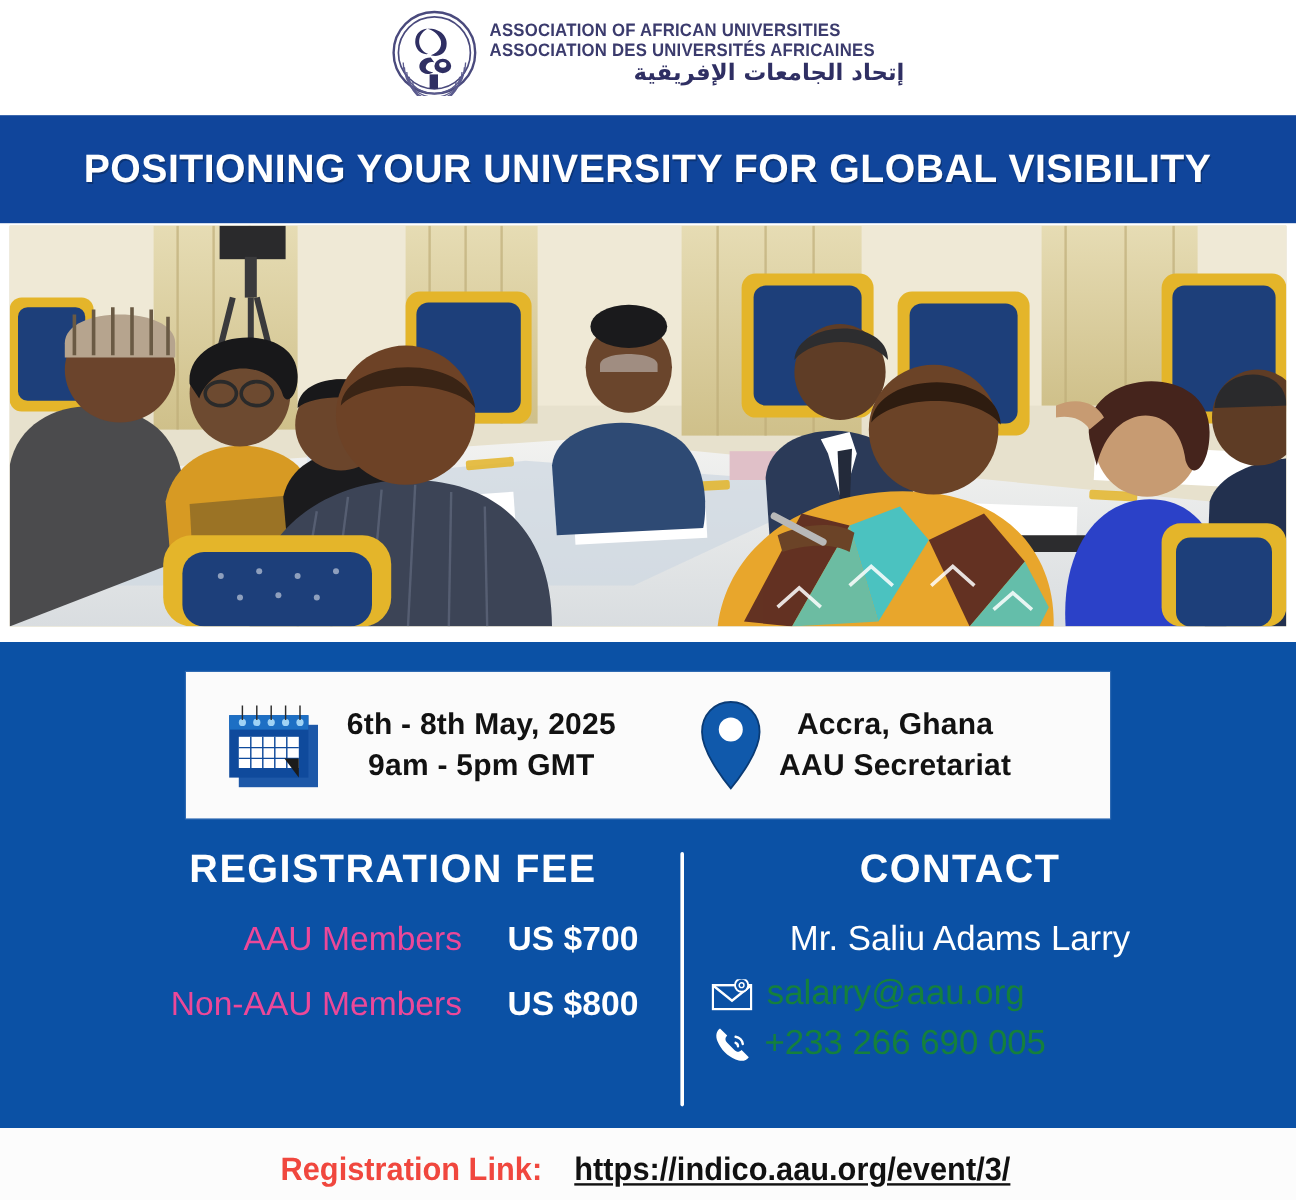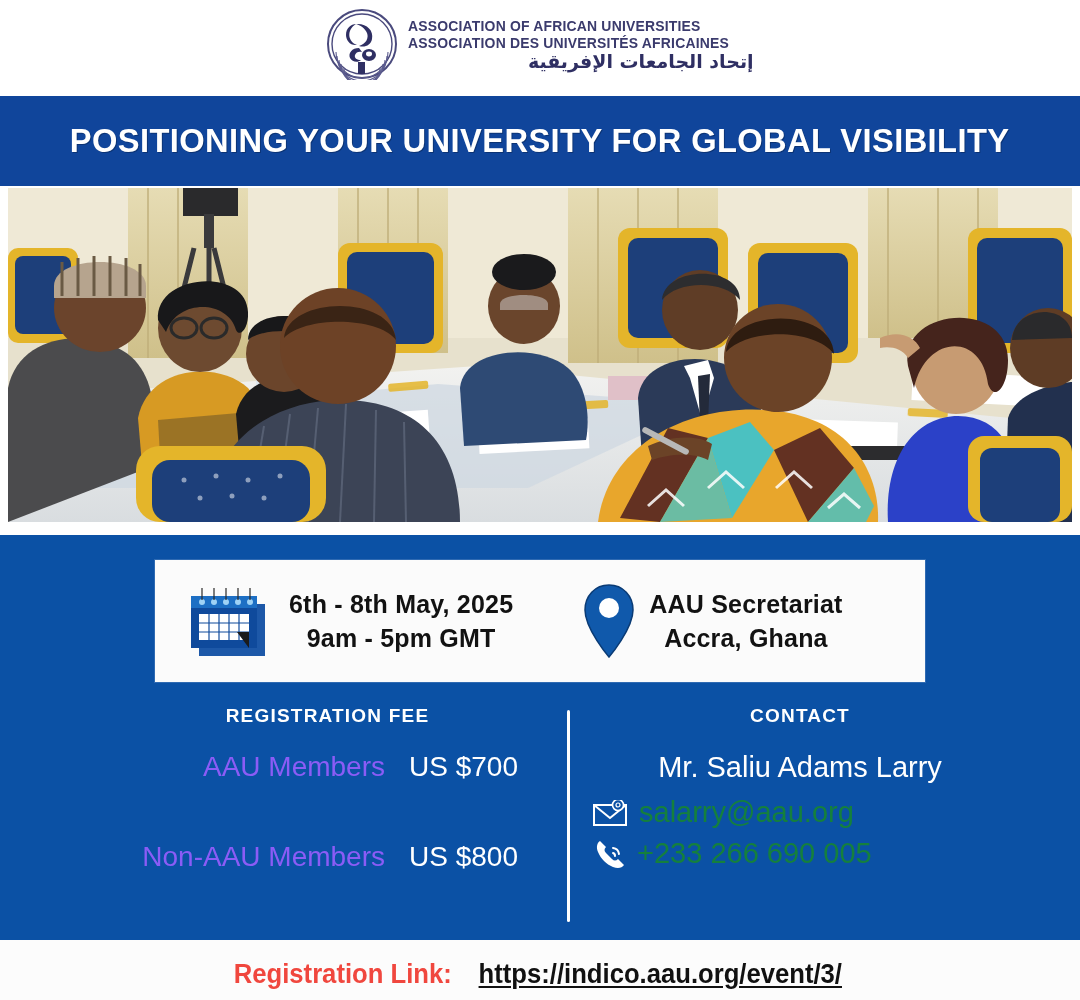--- a/index.html
+++ b/index.html
@@ -90,38 +90,38 @@
   .fee-col{
     position:absolute; left:95px; top:0; width:465px;
     display:flex; flex-direction:column; align-items:center;
   }
   .contact-col{
     position:absolute; left:575px; top:0; width:450px;
     display:flex; flex-direction:column; align-items:center;
   }
   .sec-head{
     font-family:"Liberation Sans", sans-serif;
-    font-size:19px; font-weight:bold; color:#ffffff; letter-spacing:1.2px;
+    font-size:33px; font-weight:bold; color:#ffffff; letter-spacing:1.2px;
     margin-bottom:24px; white-space:nowrap;
   }
   .fee-row{
     display:flex; align-items:baseline; justify-content:flex-start;
     width:100%; padding-left:22px; margin-bottom:22px;
   }
   .fee-label{
     font-family:"Liberation Sans", sans-serif;
-    font-size:28px; color:#8b5cf6; white-space:nowrap;
+    font-size:28px; color:#ec4899; white-space:nowrap;
     text-align:right;
   }
   .fee-row.members .fee-label{ width:268px; }
-  .fee-row.nonmembers .fee-label{ width:268px;margin-top:36px; }
+  .fee-row.nonmembers .fee-label{ width:268px; }
   .fee-amt{
     font-family:"Liberation Sans", sans-serif;
-    font-size:28px; font-weight:normal; color:#ffffff; white-space:nowrap;
-    margin-left:24px;
+    font-size:28px; font-weight:bold; color:#ffffff; white-space:nowrap;
+    margin-left:38px;
   }
   .contact-name{
     font-family:"Liberation Sans", sans-serif;
     font-size:29px; color:#ffffff; white-space:nowrap; margin-bottom:12px;
   }
   .contact-row{
     display:flex; align-items:center; gap:12px; width:100%;
     padding-left:18px; margin-bottom:8px;
   }
   .contact-row .txt{
@@ -424,22 +424,22 @@
   </div>
 
   <div class="info-block place">
     <span class="pin-icon">
       <svg viewBox="0 0 56 80">
         <path d="M28 4 C14 4 4 15 4 29 C4 48 28 76 28 76 C28 76 52 48 52 29 C52 15 42 4 28 4 Z" fill="#1059ab" stroke="#0a3b75" stroke-width="1.5"></path>
         <circle cx="28" cy="27" r="10" fill="#ffffff"></circle>
       </svg>
     </span>
     <span class="info-lines">
+      <span class="l">Accra, Ghana</span>
       <span class="l">AAU Secretariat</span>
-      <span class="l">Accra, Ghana</span>
     </span>
   </div>
 </div>
 
 <div class="columns">
   <div class="col-divider"></div>
 
   <div class="fee-col">
     <div class="sec-head">REGISTRATION FEE</div>
     <div class="fee-row members">

